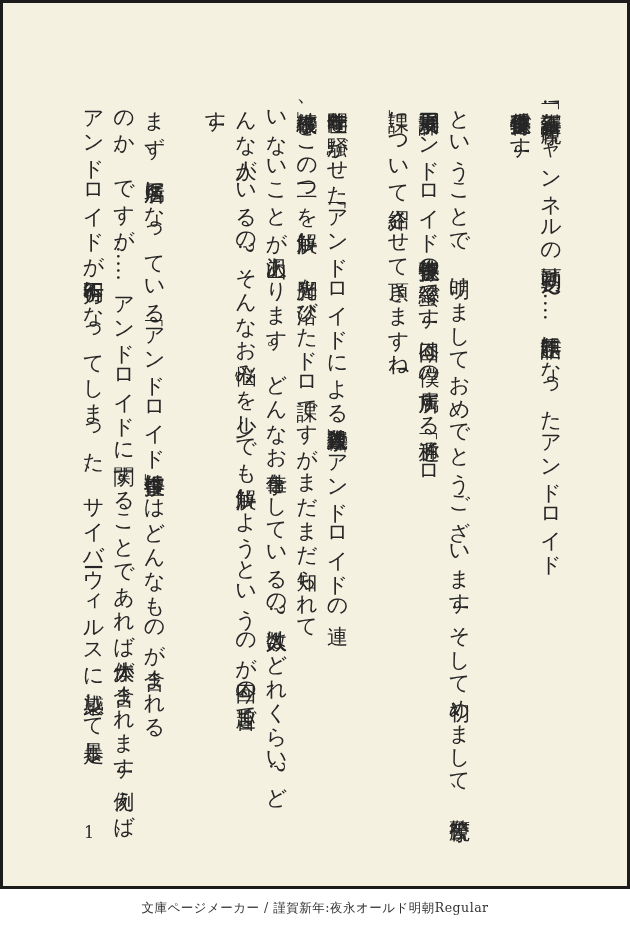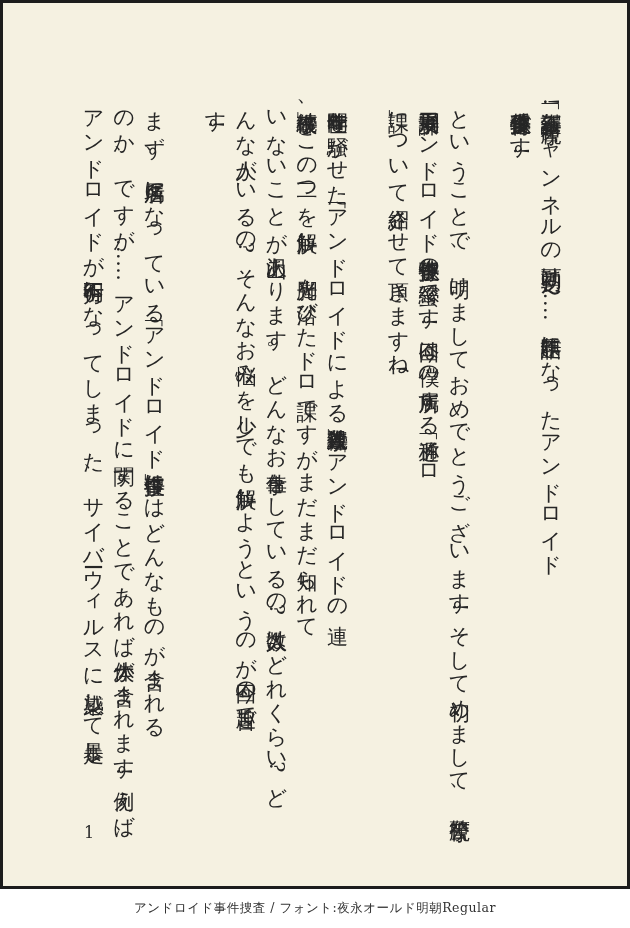--- a/index.html
+++ b/index.html
@@ -85,14 +85,14 @@
         <div class="col">いないことが沢山あります。どんなお仕事をしているの?人数はどれくらい?ど</div>
         <div class="col">んな人がいるの?そんなお悩みを少しでも解決しようというのが今回の趣旨で</div>
         <div class="col">す!</div>
         <div class="col empty"></div>
         <div class="col">まず、所属名になっている「アンドロイド事件捜査」にはどんなものが含まれる</div>
         <div class="col">のか、ですが……アンドロイドに関することであれば大体が含まれます!例えば、</div>
         <div class="col">アンドロイドが行方不明になってしまった、サイバーウィルスに感染して暴走し</div>
       </div>
     <div class="page-number">1</div>
   </div>
-  <div class="footer">アンドロイド事件捜査 / フォント:夜永オールド明朝Regular</div>
+  <div class="footer">文庫ページメーカー / 謹賀新年:夜永オールド明朝Regular</div>
 </div>
 
 </body></html>

